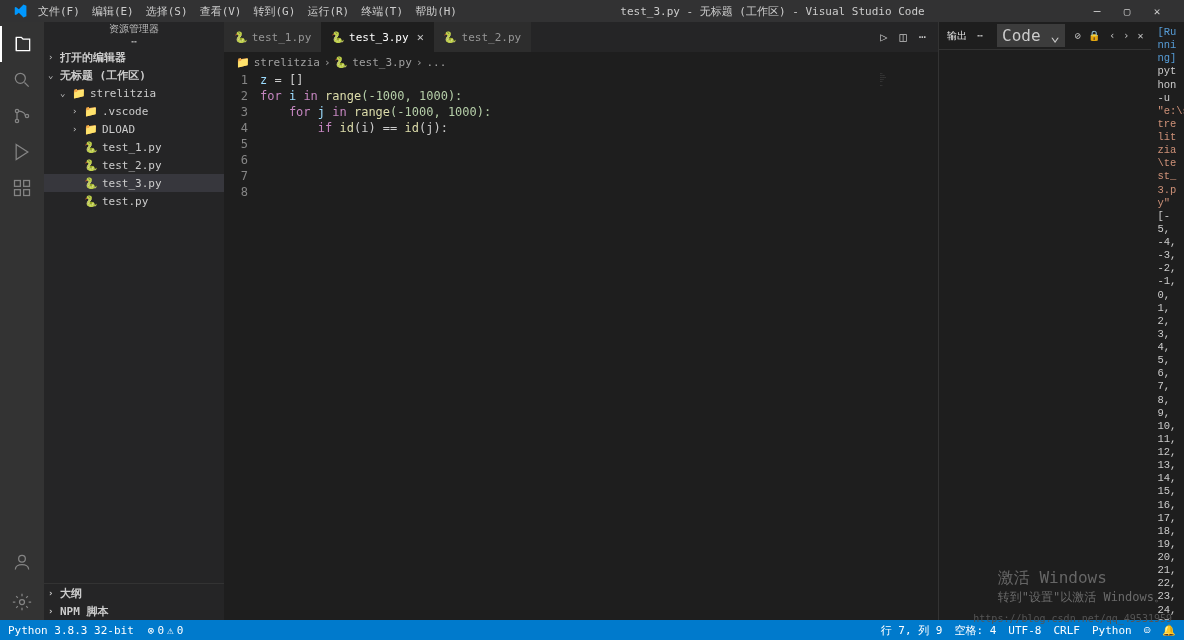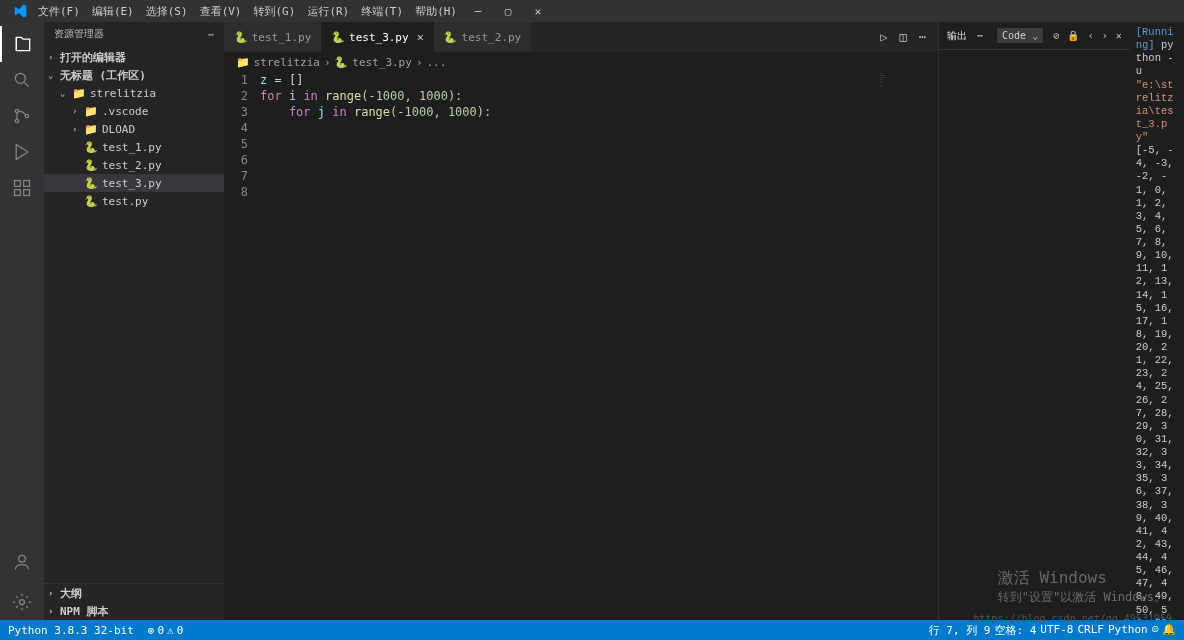--- a/index.html
+++ b/index.html
@@ -44,21 +44,21 @@
 .sidebar {
   width: 180px;
   background: #252526;
   display: flex;
   flex-direction: column;
   font-size: 11px;
 }
 .sidebar-header {
   height: 24px; display: flex; align-items: center;
   padding: 0 10px; justify-content: space-between;
-  color: #bbb; font-size: 10px;
+  color: #bbb; font-size: 10px; flex-direction: column;
 }
 .sidebar-section {
   padding: 2px 0;
 }
 .tree-row {
   display: flex; align-items: center; padding: 1px 4px;
   cursor: pointer; height: 18px;
 }
 .tree-row.selected { background: #37373d; }
 .tree-indent { display:inline-block; }
@@ -117,39 +117,39 @@
   display: flex; flex-direction: row;
   font-family: Consolas, monospace;
   font-size: 10.5px;
 }
 .panel-tabbar {
   height: 28px; display: flex; align-items: center; padding: 0 8px;
   gap: 10px; border-bottom: 1px solid #333; font-size: 10px;
 }
 .panel-tab { color: #e7e7e7; cursor: pointer; }
 .panel-dropdown {
-  background: #3c3c3c; color: #ccc; padding: 1px 4px; font-size: 10px;
+  background: #3c3c3c; color: #ccc; padding: 1px 4px; font-size: 16px;
   border: 1px solid #3c3c3c; margin-left: 4px;
 }
 .panel-icons { margin-left: auto; display: flex; gap: 8px; color: #c5c5c5; cursor:pointer;}
 .panel-output {
   flex: 1; overflow: auto; padding: 4px 6px; line-height: 1.25;
   color: #cccccc; word-break: break-all; font-family: Liberation Mono, monospace;
 }
 .out-running { color: #569cd6; }
 .out-str { color: #ce9178; }
 .out-done { color: #569cd6; }
 .out-code { color: #4ec9b0; }
 .out-time { color: #ce9178; }
 .statusbar {
   height: 20px; background: #007acc; color: #fff;
   display: flex; align-items: center; font-size: 11px; padding: 0 8px;
 }
 .statusbar .sb-item { margin-right: 14px; display:flex; align-items:center; gap:3px;}
-.statusbar .sb-right { margin-left: auto; display: flex; gap: 4px; }
+.statusbar .sb-right { margin-left: auto; display: flex; gap: 12px; align-items: center; }
 .sidebar-outline {
   margin-top: auto; border-top: 1px solid #333;
 }
 .sidebar-outline .tree-row { font-size: 11px; font-weight: bold;}
 .watermark {
   position: absolute; right: 18px; bottom: 34px; color: #6b6b6b;
   font-size: 12px; text-align: left; pointer-events:none;margin-left:30px;
 }
 .watermark .w1 { font-size: 16px; color:#666; }
 .csdn-wm { position:absolute; right:12px; bottom:16px; color:#555; font-size:10px; pointer-events:none;}
@@ -165,20 +165,21 @@
       </svg>
   </span>
   <span class="menu-item">文件(F)</span>
   <span class="menu-item">编辑(E)</span>
   <span class="menu-item">选择(S)</span>
   <span class="menu-item">查看(V)</span>
   <span class="menu-item">转到(G)</span>
   <span class="menu-item">运行(R)</span>
   <span class="menu-item">终端(T)</span>
   <span class="menu-item">帮助(H)</span>
+  <span class="title-center">test_3.py - 无标题 (工作区) - Visual Studio Code</span>
   <span class="win-ctrl">─</span>
   <span class="win-ctrl">▢</span>
   <span class="win-ctrl">✕</span>
 </div>
 
 <div class="main-row">
 
   <div class="activitybar">
     <div class="ab-icon active">
       <svg width="20" height="20" viewBox="0 0 24 24" fill="none" stroke="currentColor" stroke-width="1.5">
@@ -330,20 +331,21 @@
         <div>4</div>
         <div>5</div>
         <div>6</div>
         <div>7</div>
         <div>8</div>
       </div>
       <div class="code-content">
         <div class="line"><span class="va">z</span><span> = []</span></div>
         <div class="line"><span class="kw">for</span><span class="va"> i </span><span class="kw">in</span><span class="fn"> range</span><span class="num">(-1000, 1000):</span></div>
         <div class="line"><span class="kw">    for</span><span class="va"> j </span><span class="kw">in</span><span class="fn"> range</span><span class="num">(-1000, 1000):</span></div>
+        <div class="line"><span class="kw">        if</span><span class="fn"> id</span><span>(i) == </span><span class="fn">id</span><span>(j):</span></div>
         <div class="line"></div>
         <div class="line"></div>
         <div class="minimap">
           <div class="minimap-text">▬▬<br>▬▬▬▬<br>▬▬▬▬▬<br>▬▬▬<br>▬▬<br><br>▬▬</div>
         </div>
       </div>
     </div>
   </div>
 
   <div class="panel">

